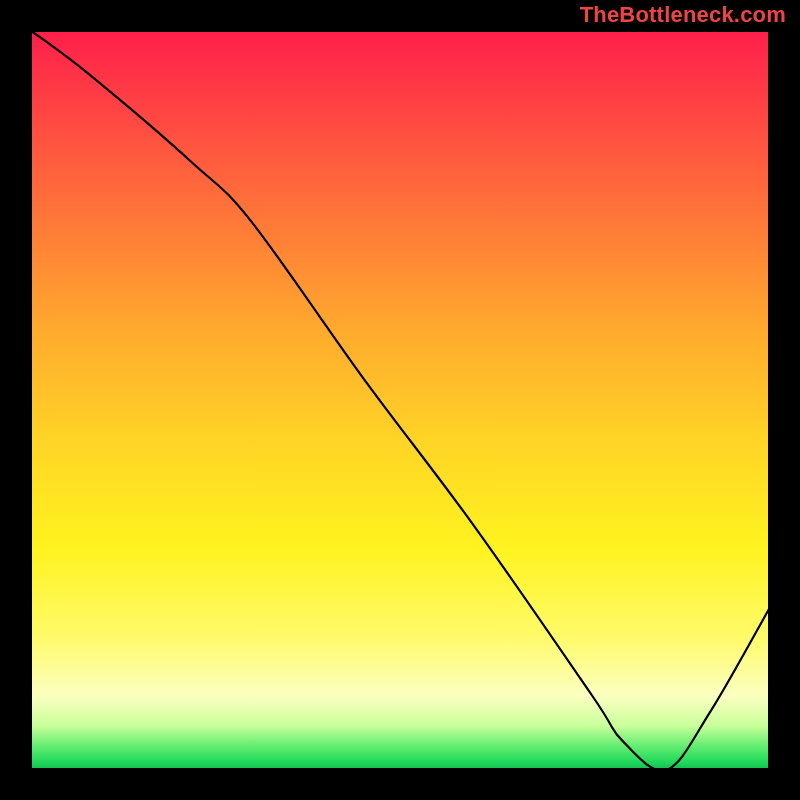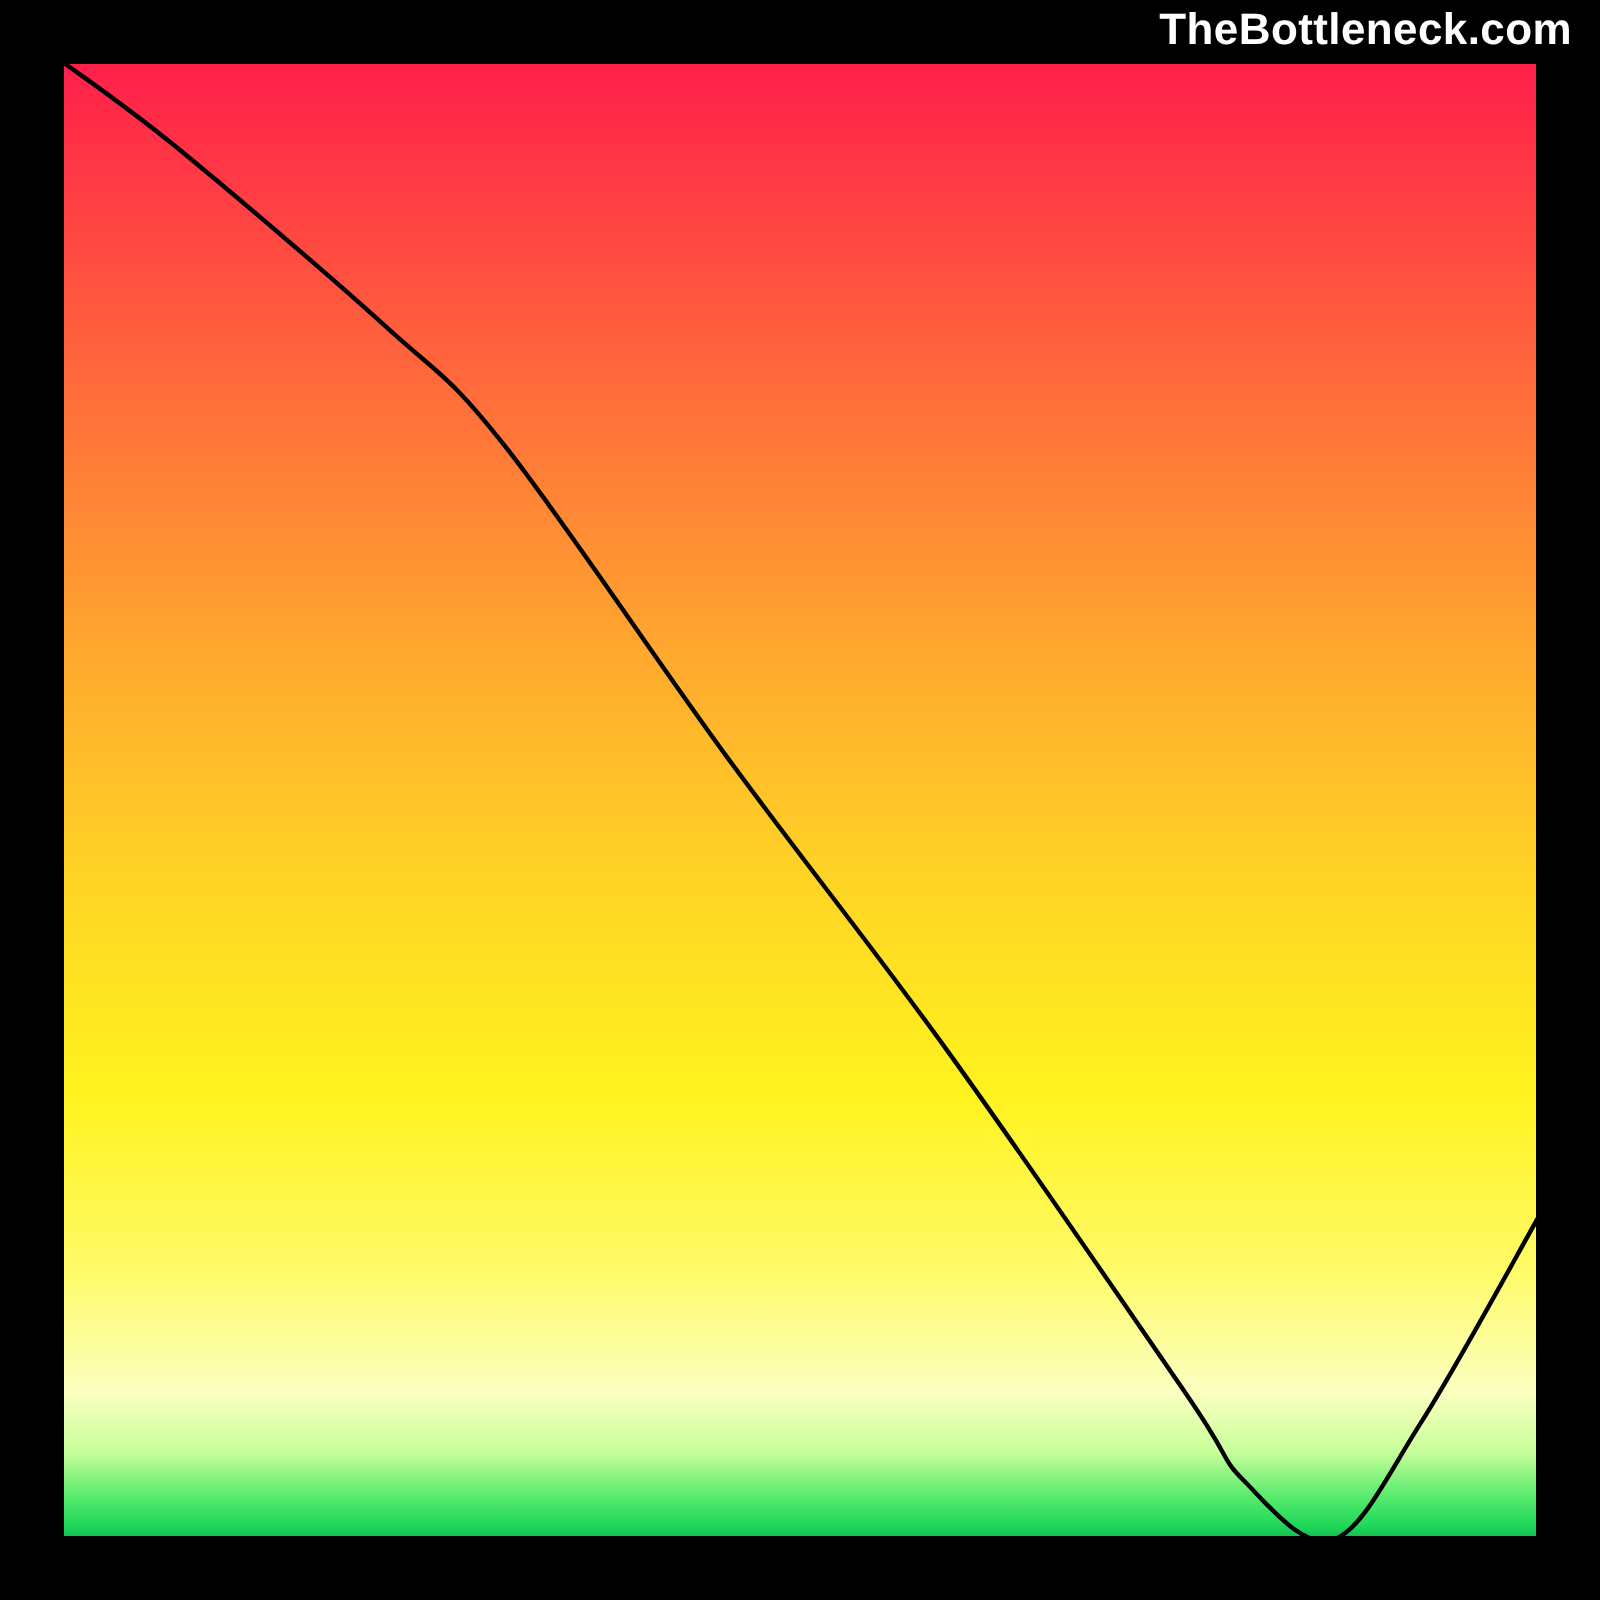--- a/index.html
+++ b/index.html
@@ -13,21 +13,21 @@
   }
   .frame {
     position: relative;
     width: 800px;
     height: 800px;
   }
   .attribution {
     position: absolute;
     top: 2px;
     right: 14px;
-    color: #ffffff;
+    color: #ef4444;
     font-size: 22px;
     font-weight: 600;
     letter-spacing: 0.2px;
   }
   .plot-outer {
     position: absolute;
     left: 30px;
     top: 30px;
     width: 740px;
     height: 740px;

